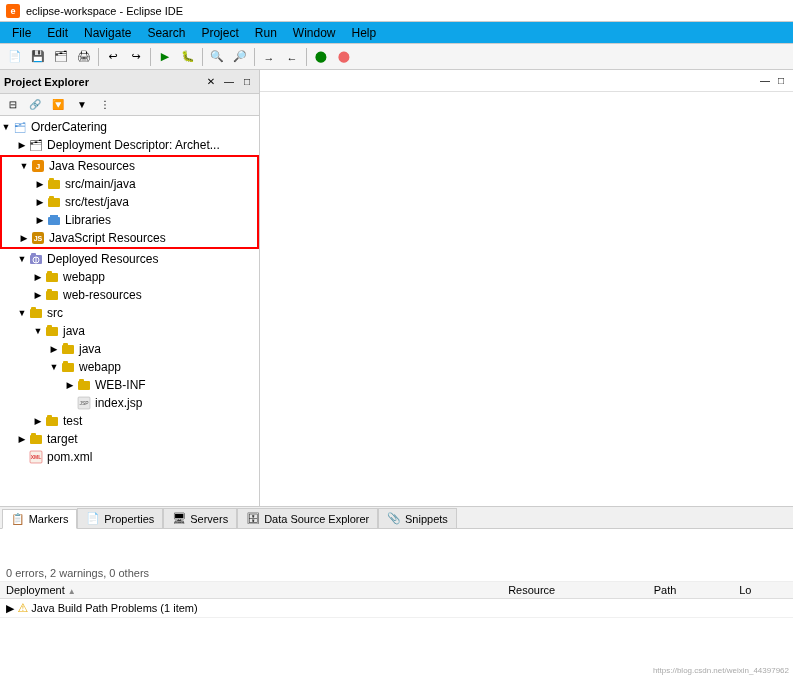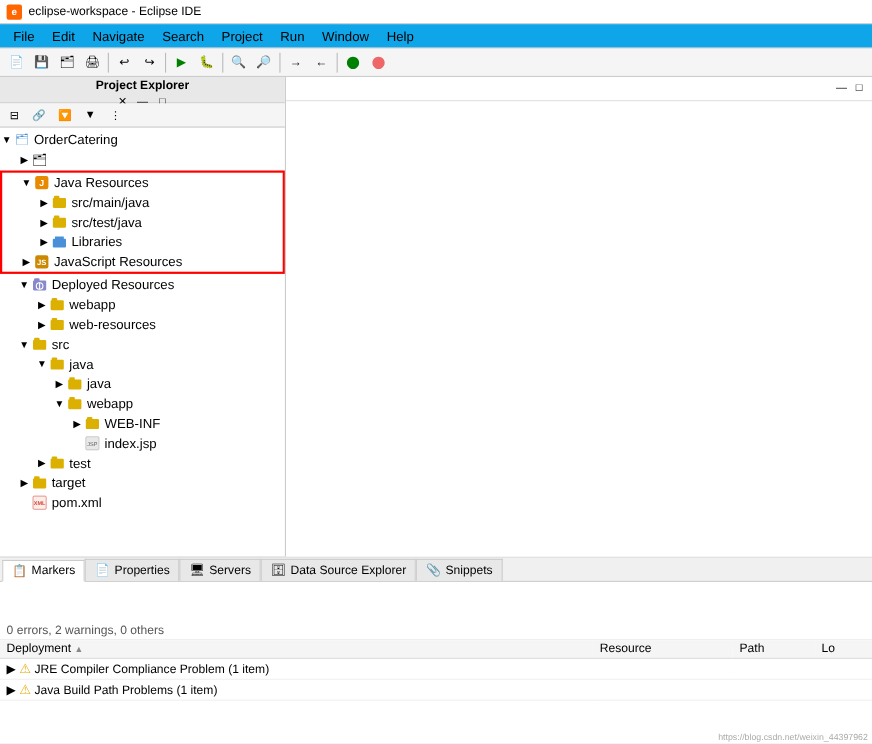--- a/index.html
+++ b/index.html
@@ -102,21 +102,20 @@
       min-height: 0;
     }
 
     .panel-header {
       background: #e8e8e8;
       border-bottom: 1px solid #ccc;
       display: flex;
       align-items: center;
       padding: 2px 4px;
       height: 24px;
-      flex-direction: column;
     }
     .panel-title {
       font-size: 11px;
       font-weight: bold;
       flex: 1;
     }
     .panel-actions {
       display: flex;
       gap: 2px;
     }
@@ -354,20 +353,21 @@
         <div class="tree-item">
           <span class="tree-toggle">▼</span>
           <span class="tree-icon" style="color:#4a90d9;">🗂</span>
           <span class="tree-label">OrderCatering</span>
         </div>
 
         <div class="tree-item">
           <span class="tree-indent"></span>
           <span class="tree-toggle">▶</span>
           <span class="tree-icon" style="font-size:11px;">🗂</span>
+          <span class="tree-label">Deployment Descriptor: Archet...</span>
         </div>
 
         <div class="highlight-box">
           <div class="tree-item">
             <span class="tree-indent"></span>
             <span class="tree-toggle">▼</span>
             <span class="tree-icon">
               <svg width="14" height="14" viewBox="0 0 14 14">
                   <rect x="1" y="1" width="12" height="12" rx="2" fill="#e88a00"></rect>
                   <text x="7" y="10" text-anchor="middle" fill="white" font-size="8" font-weight="bold">J</text>
@@ -642,30 +642,20 @@
             <th>
               <span>Lo</span>
             </th>
           </tr>
         </thead>
         <tbody>
           <tr class="table-row">
             <td>
               <span>▶</span>
               <span class="warning-icon">⚠</span>
-              <span>JRE Compiler Compliance Problem (1 item)</span>
-            </td>
-            <td></td>
-            <td></td>
-            <td></td>
-          </tr>
-          <tr class="table-row">
-            <td>
-              <span>▶</span>
-              <span class="warning-icon">⚠</span>
               <span>Java Build Path Problems (1 item)</span>
             </td>
             <td></td>
             <td></td>
             <td></td>
           </tr>
         </tbody>
       </table>
     </div>
 

